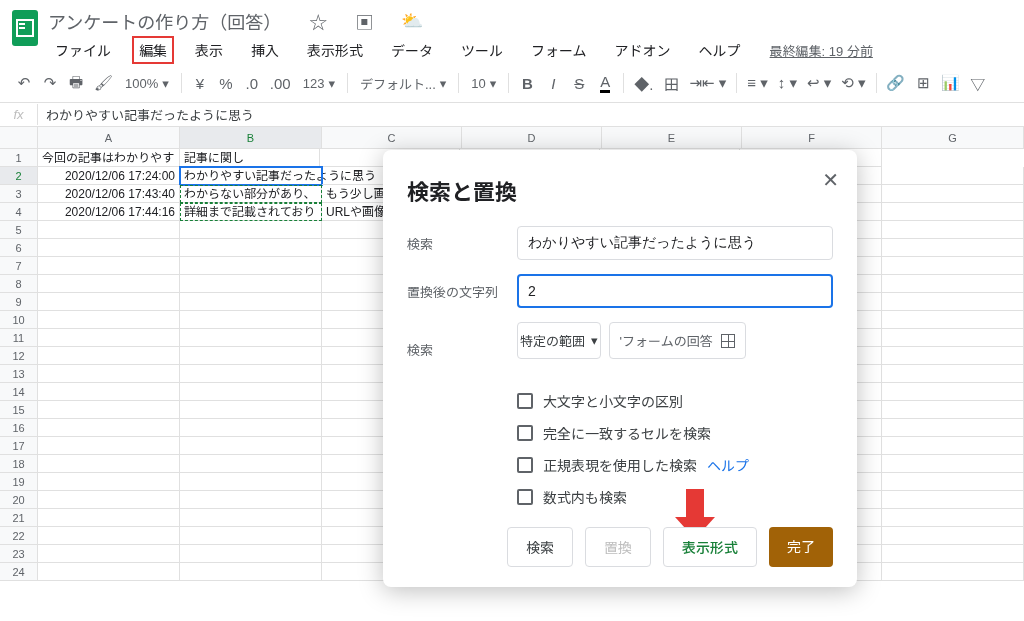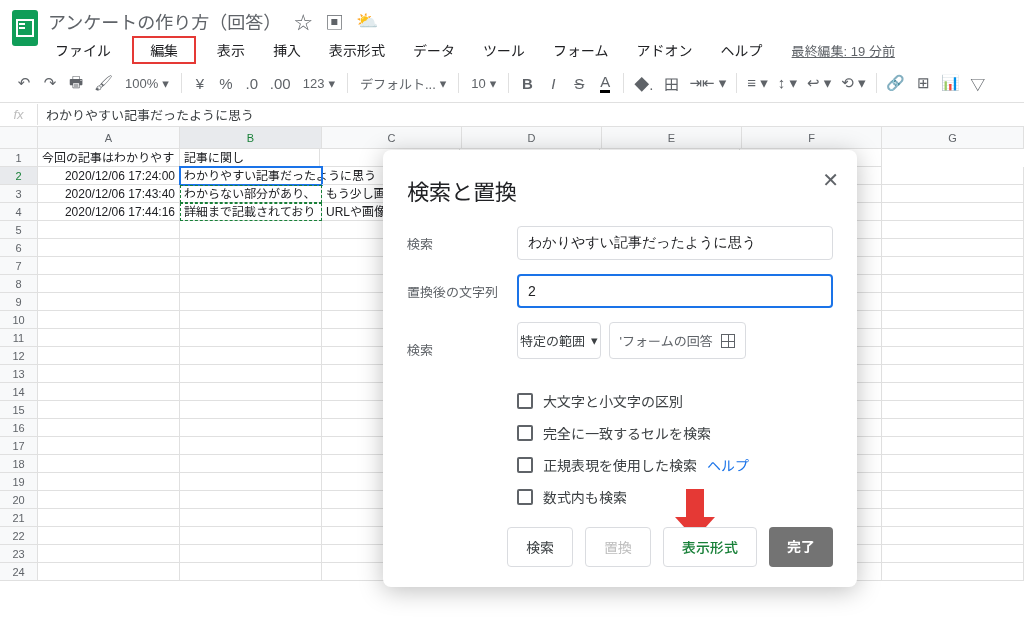--- a/index.html
+++ b/index.html
@@ -3,28 +3,28 @@
 <meta charset="utf-8">
 <style>
 * { box-sizing: border-box; margin: 0; padding: 0; }
 body { font-family: Arial, "Hiragino Sans", "Noto Sans JP", sans-serif; font-size: 13px; color: #3c4043; background: #fff; width: 1024px; height: 621px; overflow: hidden; position: relative; }
 
 
 .header { display: flex; align-items: flex-start; padding: 8px 12px 0 12px; }
 .logo { width: 26px; height: 36px; background: #0f9d58; border-radius: 3px; margin-right: 10px; margin-top: 2px; position: relative; display:flex; align-items:center; justify-content:center; }
 .logo::after { content:""; position:absolute; width:14px; height:14px; border:2px solid #fff; top:9px; left:4px; }
 .logo::before { content:""; position:absolute; width:6px; height:2px; background:#fff; top:13px; left:7px; box-shadow: 0 4px 0 #fff; }
-.title-row { display: flex; align-items: center; gap: 13px; }
+.title-row { display: flex; align-items: center; gap: 28px; }
 .doc-title { font-size: 18px; color: #5f6368; }
 .title-icon { color: #5f6368; font-size: 18px; cursor: pointer; }
 
 
 .menubar { display: flex; align-items: center; gap: 14px; margin-top: 2px; }
 .menu-item { padding: 4px 7px; font-size: 14px; color: #202124; cursor: pointer; }
-.menu-item.highlighted { border: 2px solid #e53935; padding: 2px 16px; }
+.menu-item.highlighted { border: 2px solid #e53935; padding: 2px 5px; }
 .last-edit { margin-left: 8px; font-size: 13px; color: #5f6368; text-decoration: underline; cursor: pointer; }
 
 
 .toolbar { display: flex; align-items: center; gap: 2px; padding: 6px 12px; border-bottom: 1px solid #e0e0e0; color:#5f6368; }
 .tb-btn { min-width: 24px; height: 26px; display: flex; align-items: center; justify-content: center; font-size: 15px; cursor: pointer; border-radius: 2px; padding:0 4px; }
 .tb-sep { width: 1px; height: 20px; background: #e0e0e0; margin: 0 4px; }
 .tb-text { font-size: 13px; padding: 0 6px; display:flex; align-items:center; gap:4px; }
 
 
 .formula-bar { display: flex; align-items: center; border-bottom: 1px solid #e0e0e0; height: 24px; }
@@ -40,40 +40,40 @@
 .row-header { width: 38px; background: #f8f9fa; border-right: 1px solid #e0e0e0; border-bottom: 1px solid #e0e0e0; text-align: center; font-size: 11px; color: #5f6368; line-height: 18px; }
 .cell { border-right: 1px solid #e0e0e0; border-bottom: 1px solid #e0e0e0; padding: 0 4px; font-size: 12px; line-height: 18px; white-space: nowrap; overflow: hidden; color:#202124; }
 .col-A { width: 142px; } .col-B { width: 142px; } .col-C { width: 140px; } .col-D { width: 140px; } .col-E { width: 140px; } .col-F { width: 140px; } .col-G { width: 142px; }
 .cell.col-A { text-align: right; }
 .row-header.active, .col-header.active { background: #e8eaed; color:#188038; }
 .cell.selected { outline: 2px solid #1a73e8; outline-offset: -1px; }
 .range-border { outline: 1px dashed #188038; outline-offset: -1px; }
 
 
 .dialog { position: absolute; left: 383px; top: 150px; width: 474px; background: #fff; box-shadow: 0 4px 24px rgba(0,0,0,0.25); border-radius: 8px; padding: 24px 24px 20px 24px; z-index: 10; }
-.dialog-title { font-size: 22px; color: #202124; font-weight: 400; margin-bottom: 20px; }
+.dialog-title { font-size: 22px; color: #202124; font-weight: 700; margin-bottom: 20px; }
 .dialog-close { position: absolute; right: 18px; top: 18px; font-size: 20px; color: #5f6368; cursor: pointer; }
 .dialog-row { display: flex; align-items: center; margin-bottom: 14px; }
 .dialog-label { width: 110px; font-size: 13px; color: #5f6368; }
 .dialog-input { flex: 1; border: 1px solid #dadce0; border-radius: 4px; padding: 8px 10px; font-size: 14px; color:#202124; }
 .dialog-input.focused { border: 2px solid #1a73e8; padding: 7px 9px; }
 .scope-row { display:flex; align-items:center; gap:8px; margin-bottom:18px; }
 .scope-select { border:1px solid #dadce0; border-radius:4px; padding:8px 2px; font-size:13px; display:flex; align-items:center; gap:6px; cursor:pointer; }
 .scope-range { border:1px solid #dadce0; border-radius:4px; padding:8px 10px; font-size:13px; color:#5f6368; display:flex; align-items:center; gap:8px; cursor:pointer; }
 .grid-icon { width:14px; height:14px; display:inline-block; border:1px solid #5f6368; position:relative; }
 .grid-icon::before { content:""; position:absolute; top:50%; left:0; right:0; height:1px; background:#5f6368; }
 .grid-icon::after { content:""; position:absolute; left:50%; top:0; bottom:0; width:1px; background:#5f6368; }
 .checkbox-row { display: flex; align-items: center; gap: 10px; margin-bottom: 12px; margin-left:110px; font-size:14px; color:#3c4043; }
 .checkbox { width: 16px; height: 16px; border: 2px solid #5f6368; border-radius: 2px; cursor: pointer; }
 .help-link { color: #1a73e8; cursor:pointer; }
 .dialog-actions { display: flex; justify-content: flex-end; gap: 12px; margin-top: 20px; position:relative; }
 .btn { padding: 9px 18px; border-radius: 4px; font-size: 14px; cursor: pointer; border:1px solid #dadce0; background:#fff; }
 .btn.disabled { color: #bdbdbd; cursor: default; }
 .btn.primary-outline { border:1px solid #dadce0; color:#188038; font-weight:500; }
-.btn.primary { background: #737373; color: #fff; border: none; font-weight:700; }
+.btn.primary { background: #a16207; color: #fff; border: none; font-weight:400; }
 .arrow { position: absolute; left: 292px; bottom: 48px; width: 40px; height: 50px; }
 .arrow-stem { width: 18px; height: 28px; background: #e53935; margin: 0 auto; }
 .arrow-head { width: 0; height: 0; border-left: 20px solid transparent; border-right: 20px solid transparent; border-top: 22px solid #e53935; }
 </style>
 </head>
 <body>
 
 <div class="header">
   <div class="logo"></div>
   <div>

